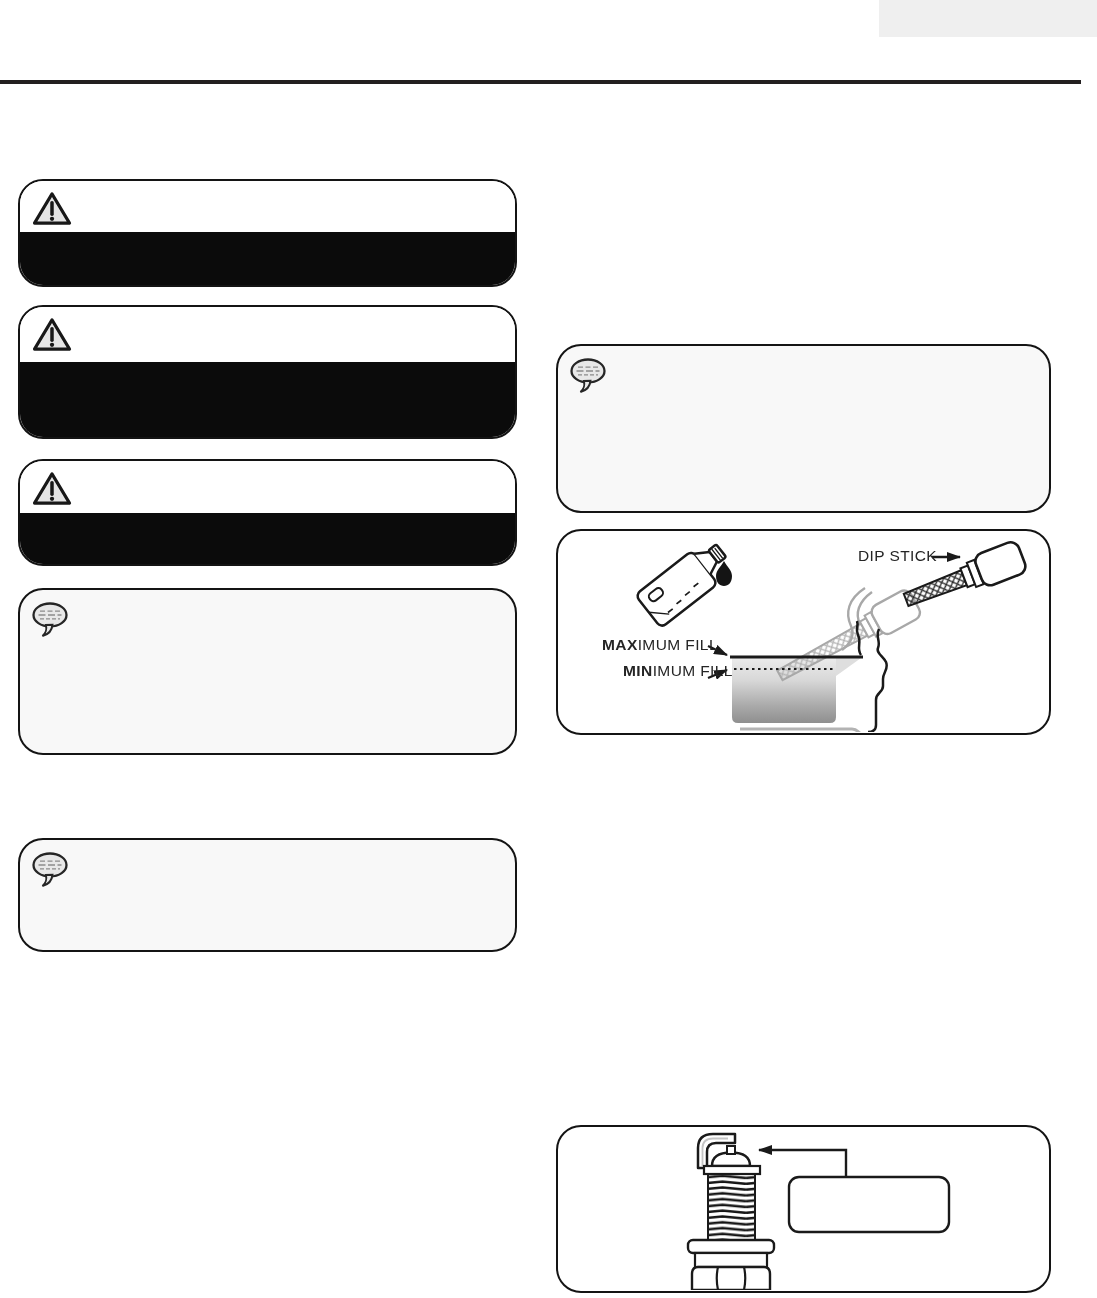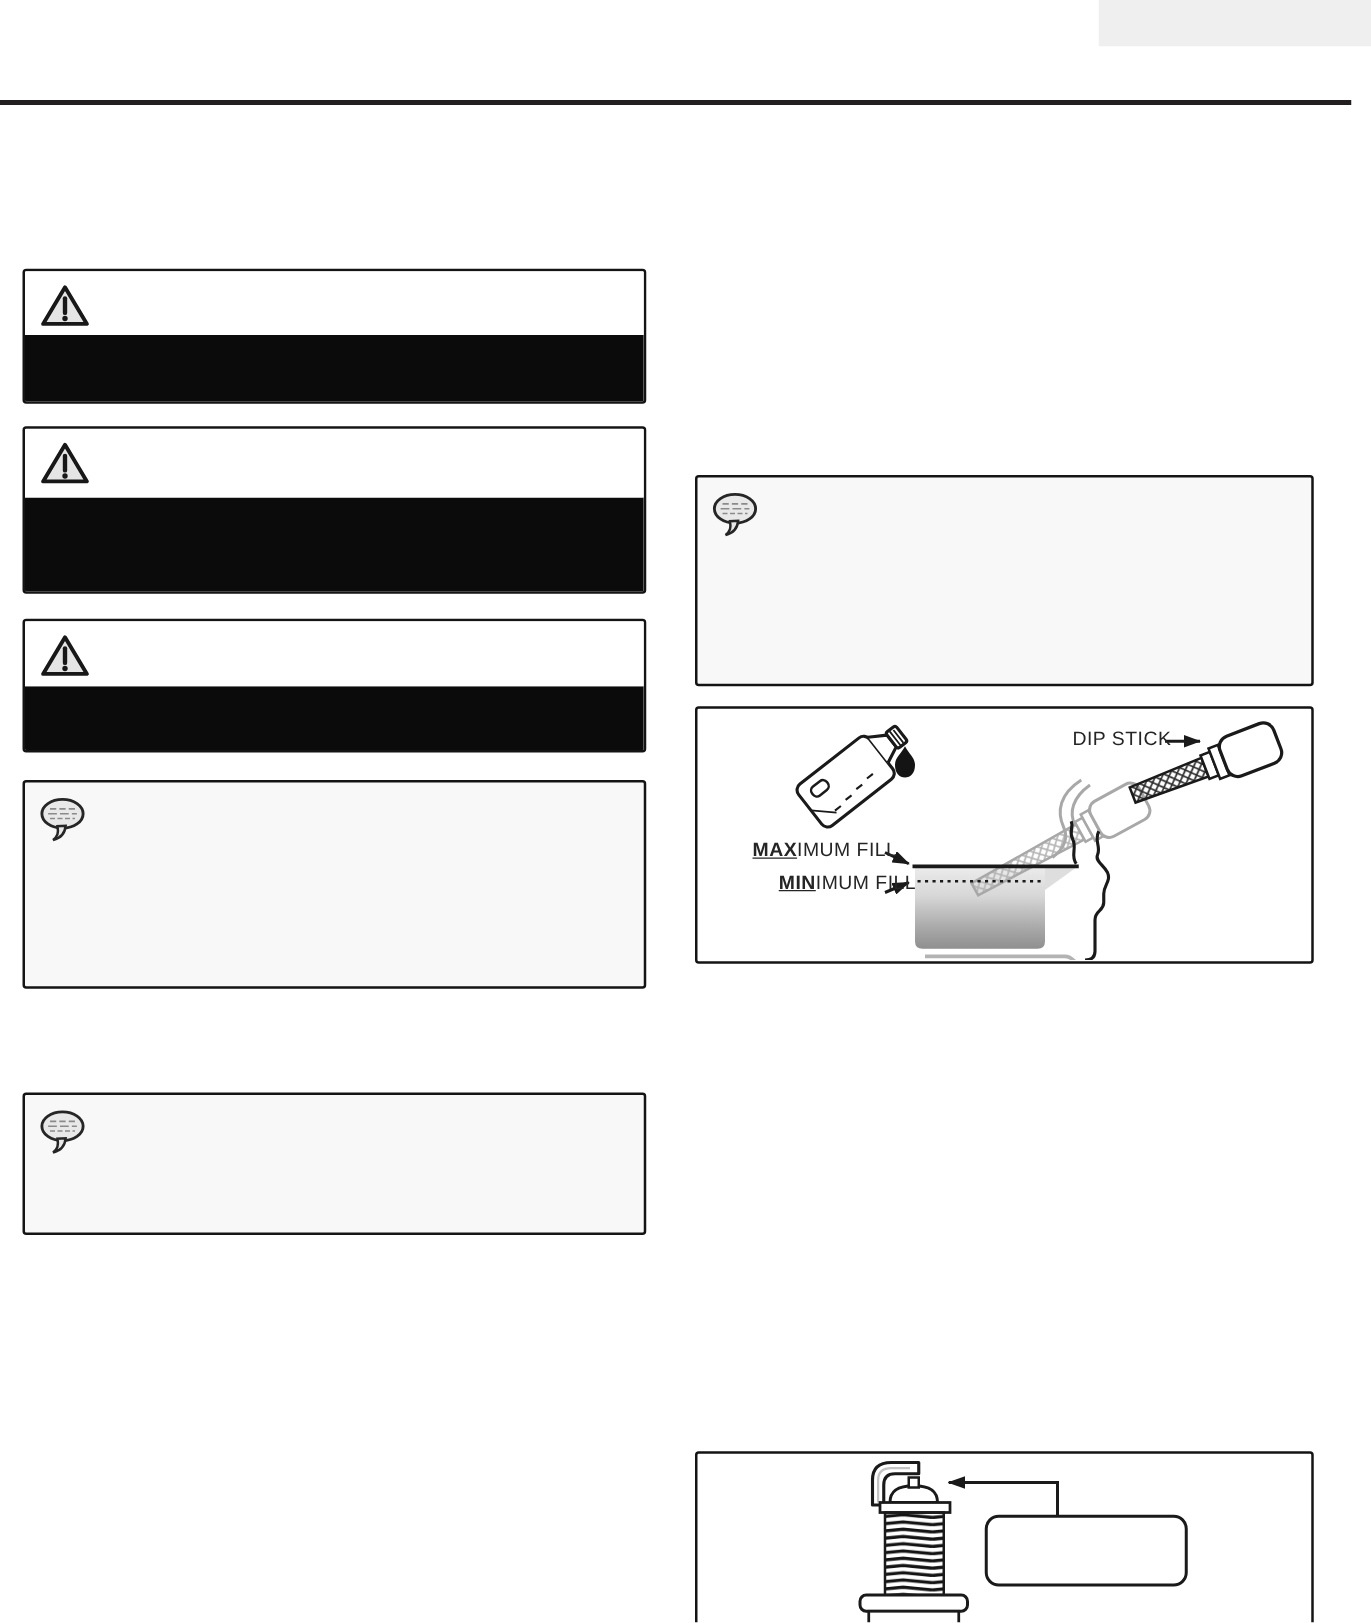--- a/index.html
+++ b/index.html
@@ -7,40 +7,39 @@
     position:relative; width:1097px; height:1298px;
     background:#ffffff; overflow:hidden;
     font-family:"Liberation Sans", sans-serif;
   }
   .abs { position:absolute; box-sizing:border-box; }
   .corner-tab { left:879px; top:0; width:218px; height:37px; background:#efefef; }
   .top-rule { left:0; top:80px; width:1081px; height:4px; background:#231f20; }
 
   .panel {
     position:absolute; box-sizing:border-box;
-    border:2.6px solid #141414; border-radius:3px; overflow:hidden;
+    border:2.6px solid #141414; border-radius:25px; overflow:hidden;
     background:#ffffff;
-    margin-top:36px;
   }
   .warn { display:flex; flex-direction:column; }
   .warn-head { position:relative; background:#ffffff; }
   .warn-head svg { position:absolute; left:11px; top:9px; }
   .warn-band { flex:1 1 auto; background:#0b0b0b; }
 
   .note { background:#f8f8f8; }
   .note svg { position:absolute; left:10px; top:11px; }
 
   .fig { background:#ffffff; }
   .fig > svg.scene { position:absolute; left:0; top:0; }
 
   .fig-label {
     position:absolute; white-space:nowrap; color:#252525;
     font-size:15.5px; line-height:16px; letter-spacing:0.4px;
   }
-  .fig-label .b-u { font-weight:700; text-decoration:underline; }
+  .fig-label .b-u { font-weight:700; }
 
   
   #warn1 { left:18px; top:179px;  width:499px; height:108px; }
   #warn1 .warn-head { height:51px; }
   #warn2 { left:18px; top:305px;  width:499px; height:134px; }
   #warn2 .warn-head { height:55px; }
   #warn3 { left:18px; top:459px;  width:499px; height:107px; }
   #warn3 .warn-head { height:52px; }
   #note1 { left:18px; top:588px;  width:499px; height:167px; }
   #note2 { left:18px; top:838px;  width:499px; height:114px; }

